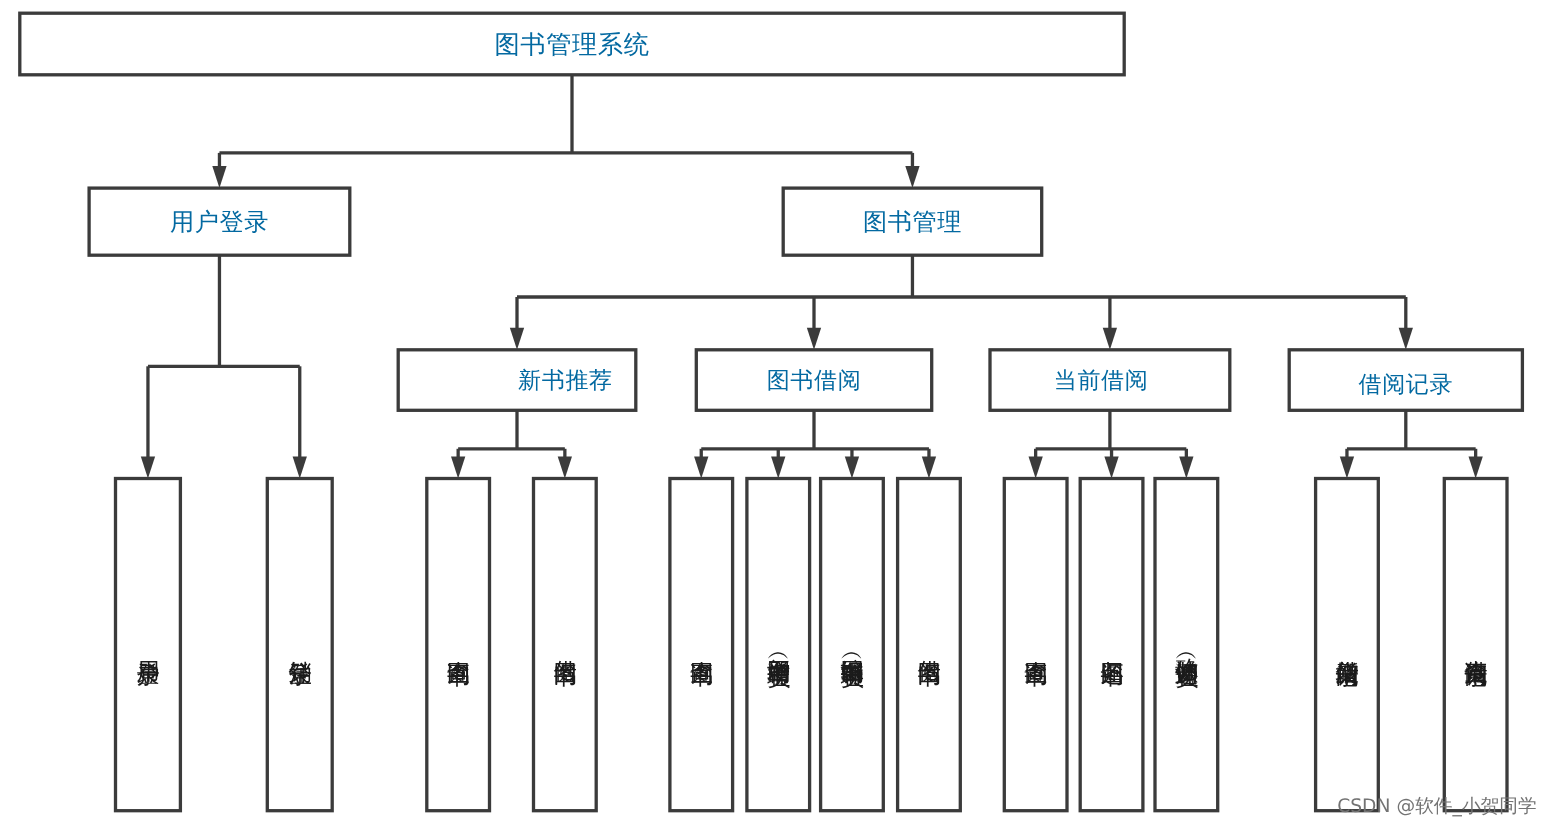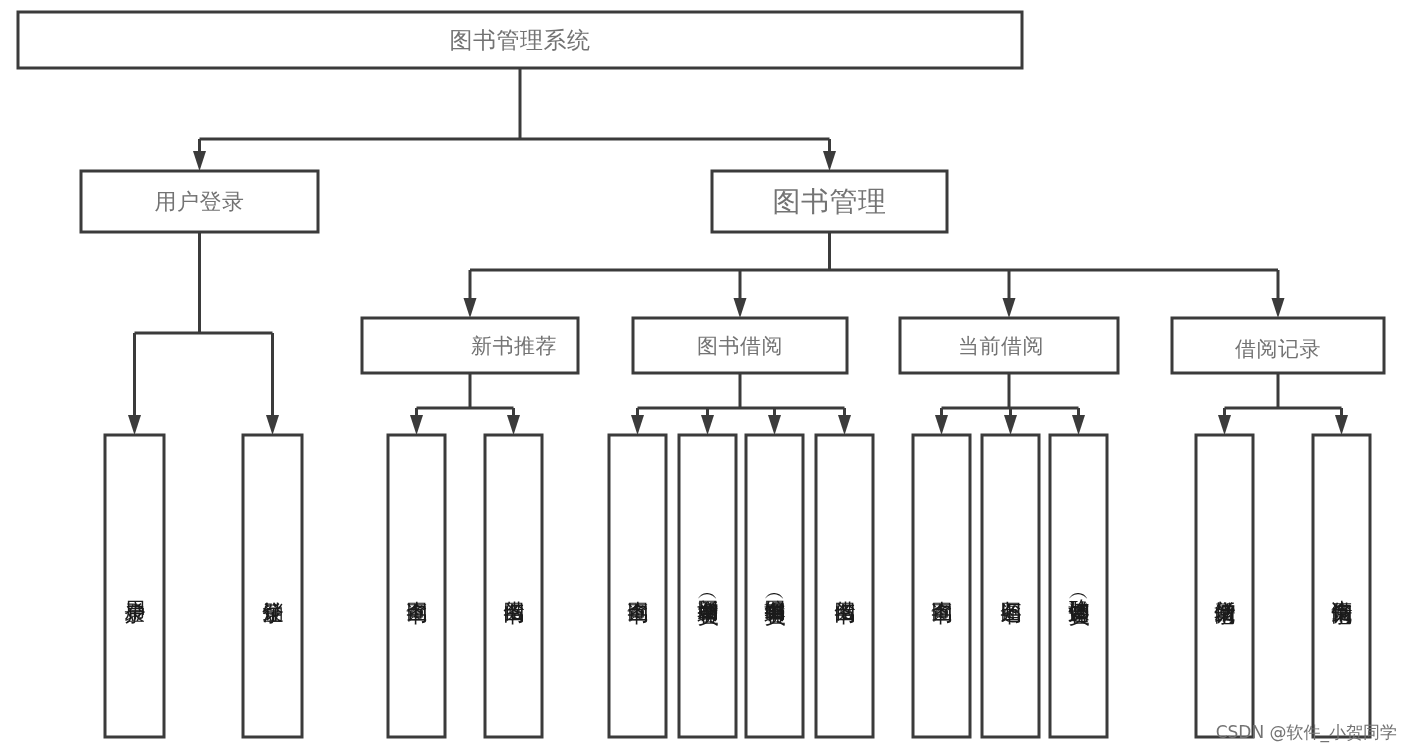--- a/index.html
+++ b/index.html
@@ -41,21 +41,21 @@
   }
   .arrow-head {
     fill: #3b3b3b;
     stroke: none;
   }
   .node-label-h {
     position: absolute;
     display: flex;
     align-items: center;
     justify-content: center;
-    color: #737373;
+    color: #0369a1;
     font-family: "DejaVu Sans", "Liberation Sans", sans-serif;
     letter-spacing: 0.5px;
     white-space: nowrap;
     pointer-events: none;
   }
   .node-label-v {
     position: absolute;
     display: flex;
     align-items: center;
     justify-content: center;
@@ -172,21 +172,21 @@
         <rect x="982" y="435" width="57" height="302" class="node-box"></rect>
         <rect x="1050" y="435" width="57" height="302" class="node-box"></rect>
         <rect x="1196" y="435" width="57" height="302" class="node-box"></rect>
         <rect x="1313" y="435" width="57" height="302" class="node-box"></rect>
       </g>
   </svg>
 
   <div id="label-layer">
       <div class="node-label-h" style="left: 18px; top: 12px; width: 1004px; height: 56px; font-size: 23px;">图书管理系统</div>
       <div class="node-label-h" style="left: 81px; top: 171px; width: 237px; height: 61px; font-size: 22px;">用户登录</div>
-      <div class="node-label-h" style="left: 712px; top: 171px; width: 235px; height: 61px; font-size: 28px;">图书管理</div>
+      <div class="node-label-h" style="left: 712px; top: 171px; width: 235px; height: 61px; font-size: 22px;">图书管理</div>
       <div class="node-label-h" style="left: 362px; top: 318px; width: 216px; height: 55px; font-size: 21px; padding-left: 44px;">新书推荐</div>
       <div class="node-label-h" style="left: 633px; top: 318px; width: 214px; height: 55px; font-size: 21px;">图书借阅</div>
       <div class="node-label-h" style="left: 892px; top: 318px; width: 218px; height: 55px; font-size: 21px;">当前借阅</div>
       <div class="node-label-h" style="left: 1172px; top: 318px; width: 212px; height: 62px; font-size: 21px;">借阅记录</div>
       <div class="node-label-v" style="left: 105px; top: 435px; width: 59px; height: 302px; font-size: 21px;">用户登录</div>
       <div class="node-label-v" style="left: 243px; top: 435px; width: 59px; height: 302px; font-size: 21px;">注销登录</div>
       <div class="node-label-v" style="left: 388px; top: 435px; width: 57px; height: 302px; font-size: 21px;">查询图书</div>
       <div class="node-label-v" style="left: 485px; top: 435px; width: 57px; height: 302px; font-size: 21px;">借阅图书</div>
       <div class="node-label-v" style="left: 609px; top: 435px; width: 57px; height: 302px; font-size: 21px;">查询图书</div>
       <div class="node-label-v" style="left: 679px; top: 435px; width: 57px; height: 302px; font-size: 21px;">新增图书（管理员）</div>

